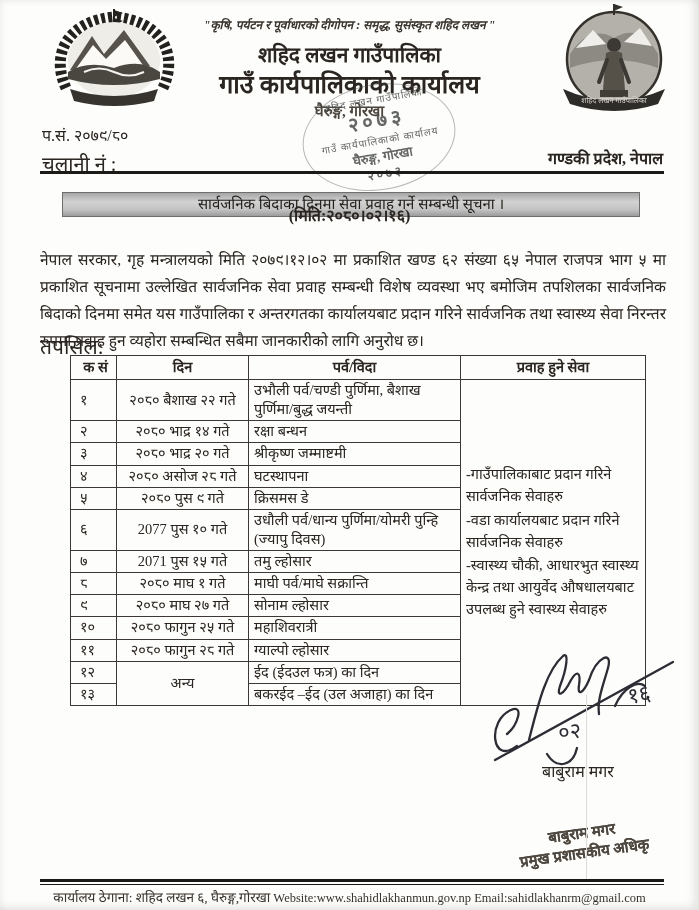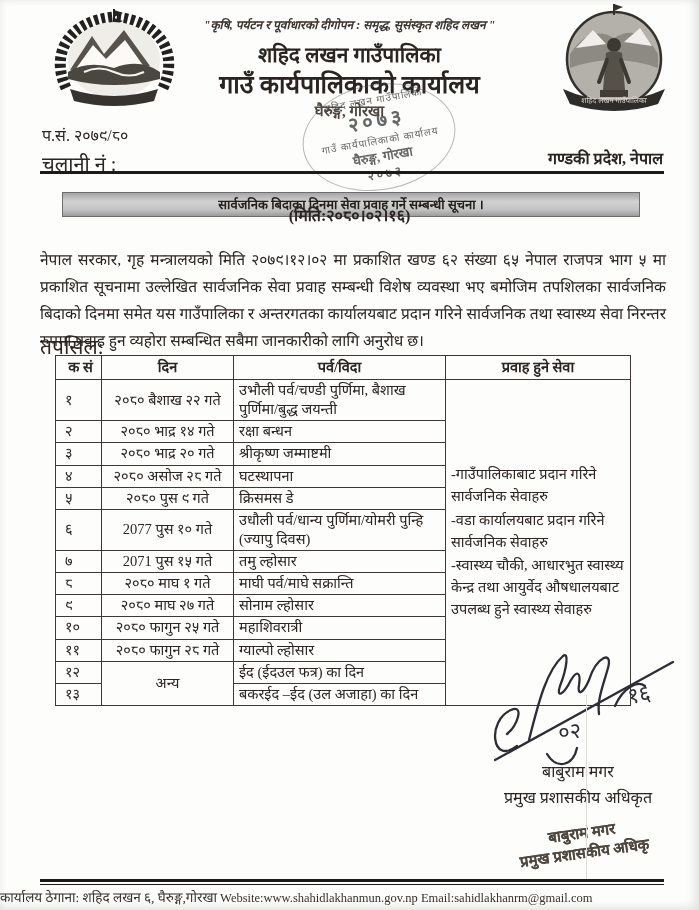--- a/index.html
+++ b/index.html
@@ -33,28 +33,28 @@
                   width:152px; height:104px; border:1.5px solid rgba(78,82,79,.40);
                   border-radius:50%; }
   .hs-small { font-size:10px; letter-spacing:1px; }
   .hs-year  { font-size:20px; font-weight:bold; letter-spacing:4px; }
   .hs-place { font-size:13px; font-weight:bold; }
   .hs-year2 { font-size:12px; font-weight:bold; letter-spacing:3px; }
   
   .notice-bar { position:absolute; left:62px; top:192px; width:578px; height:25px;
     background:linear-gradient(180deg,#a6a6a6,#d2d2d2 38%,#c3c3c3 72%,#9c9c9c);
     border:1px solid #6e6e6e; text-align:center;
-    font-size:13px; font-weight:bold; line-height:23px; color:#23201c; }
+    font-size:15px; font-weight:normal; line-height:23px; color:#23201c; }
   .notice-date { position:absolute; left:0; right:0; top:204px; text-align:center;
     font-size:16px; font-weight:bold; }
   .body-par { position:absolute; left:40px; top:246px; width:626px;
     font-size:15.5px; line-height:27px; text-align:justify; }
   .tapasil { position:absolute; left:40px; top:332px; font-size:21px; }
   
-  .holiday-table { position:absolute; left:55px; top:355px; width:519px;
+  .holiday-table { position:absolute; left:70px; top:355px; width:519px;
     border-collapse:collapse; font-size:14.5px; table-layout:fixed; }
   .holiday-table th, .holiday-table td {
     border:1.6px solid #3d3833; padding:1px 5px; line-height:1.32; vertical-align:middle; }
   .holiday-table th { height:24px; font-weight:bold; text-align:center; }
   .holiday-table tr { height:20px; }
   .c-sn  { width:46px;  text-align:left; padding-left:9px !important; }
   .c-day { width:132px; text-align:center; }
   .c-fest{ width:212px; text-align:left; }
   .c-serv{ width:185px; vertical-align:middle; }
   .c-serv div { margin:2px 0; line-height:1.5; }
@@ -67,21 +67,21 @@
   .name-stamp { position:absolute; left:468px; top:822px; width:230px; text-align:center;
      transform:rotate(-8deg); color:#4e4840; font-weight:bold;
      text-shadow:0 0 .6px #4e4840; }
   .name-stamp .ns1 { font-size:15px; }
   .name-stamp .ns2 { font-size:15px; }
   .crease { position:absolute; left:586px; top:695px; width:1px; height:185px;
             background:#dcdbd6; }
   
   .foot-rule { position:absolute; left:40px; top:879px; width:624px; height:6px;
      border-top:3px solid #1c1a17; border-bottom:1px solid #1c1a17; }
-  .footer-text { position:absolute; left:0; right:0; top:888px; text-align:left;
+  .footer-text { position:absolute; left:0; right:0; top:888px; text-align:center;
      font-size:12.5px; color:#36312b; }
   .footer-text .dev { font-size:13.5px; }
 </style>
 </head>
 <body>
 
 <div class="page">
 
   <div class="emblem-left">
     <svg width="125" height="106" viewBox="0 0 125 106">
@@ -229,21 +229,20 @@
         <path d="M8 132 L186 34"></path>
         <path d="M60 126 C70 142 86 138 90 120"></path>
         <path d="M128 78 C136 60 150 52 158 58"></path>
       </g>
       <text x="72" y="112" font-size="22" fill="#2e2d36" transform="rotate(-6 72 112)">०२</text>
       <text x="142" y="76" font-size="22" fill="#2e2d36" transform="rotate(-10 142 76)">१६</text>
     </svg>
   </div>
 
   <div class="sig-name">बाबुराम मगर</div>
-  <div class="sig-title">प्रमुख प्रशासकीय अधिकृत</div>
 
   <div class="name-stamp">
     <div class="ns1">बाबुराम मगर</div>
     <div class="ns2">प्रमुख प्रशासकीय अधिकृ</div>
   </div>
 
   <div class="crease"></div>
 
   <div class="foot-rule"></div>
   <div class="footer-text">

